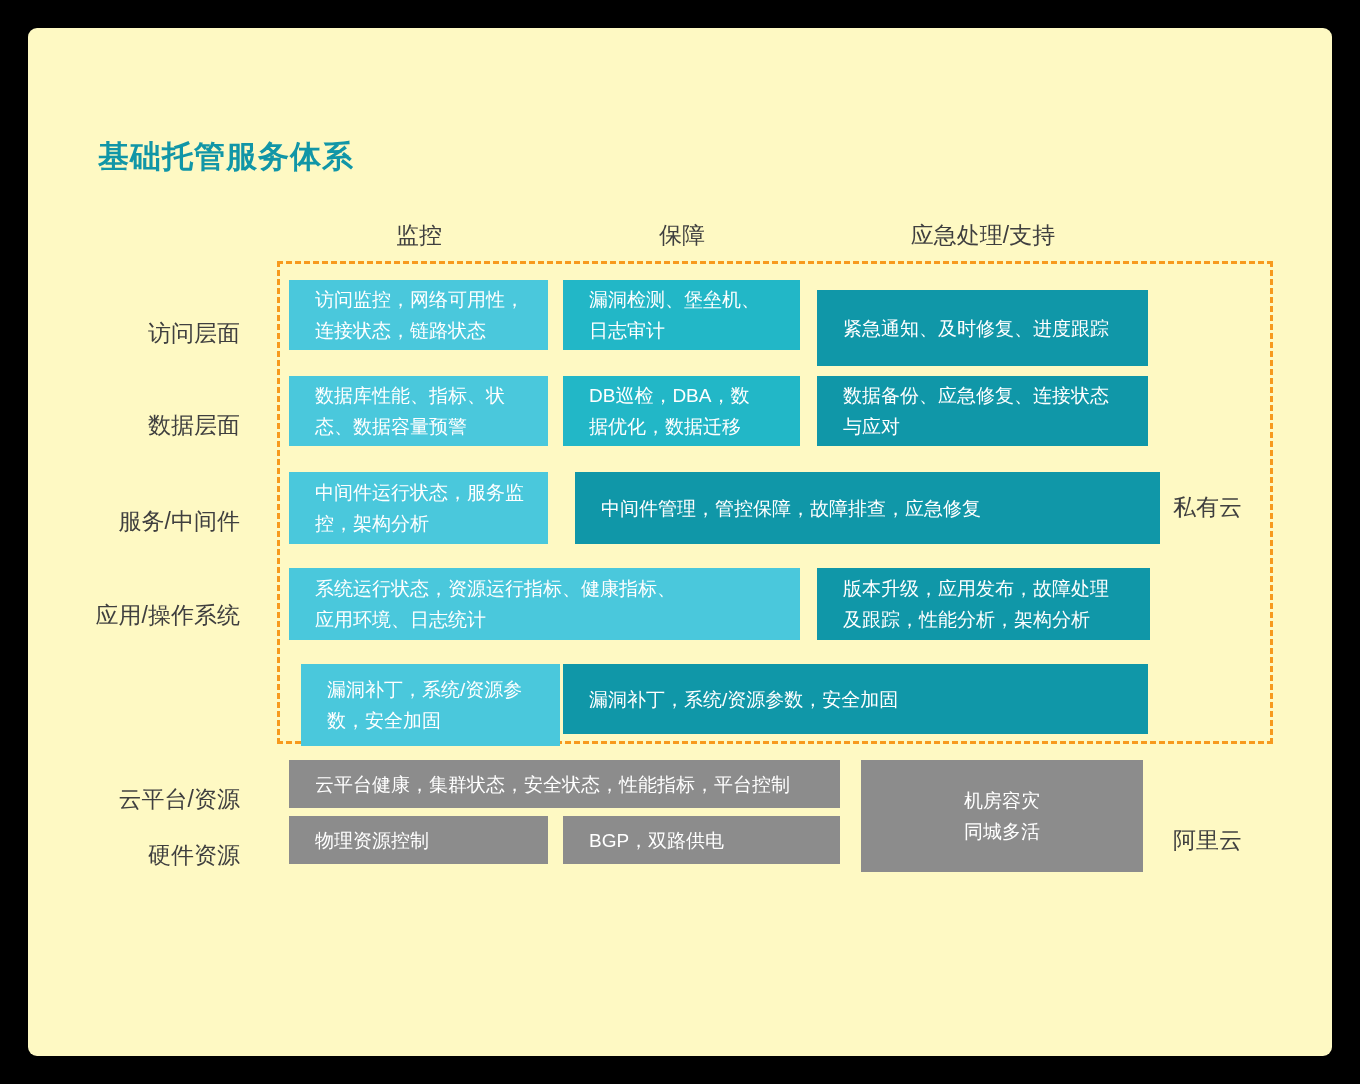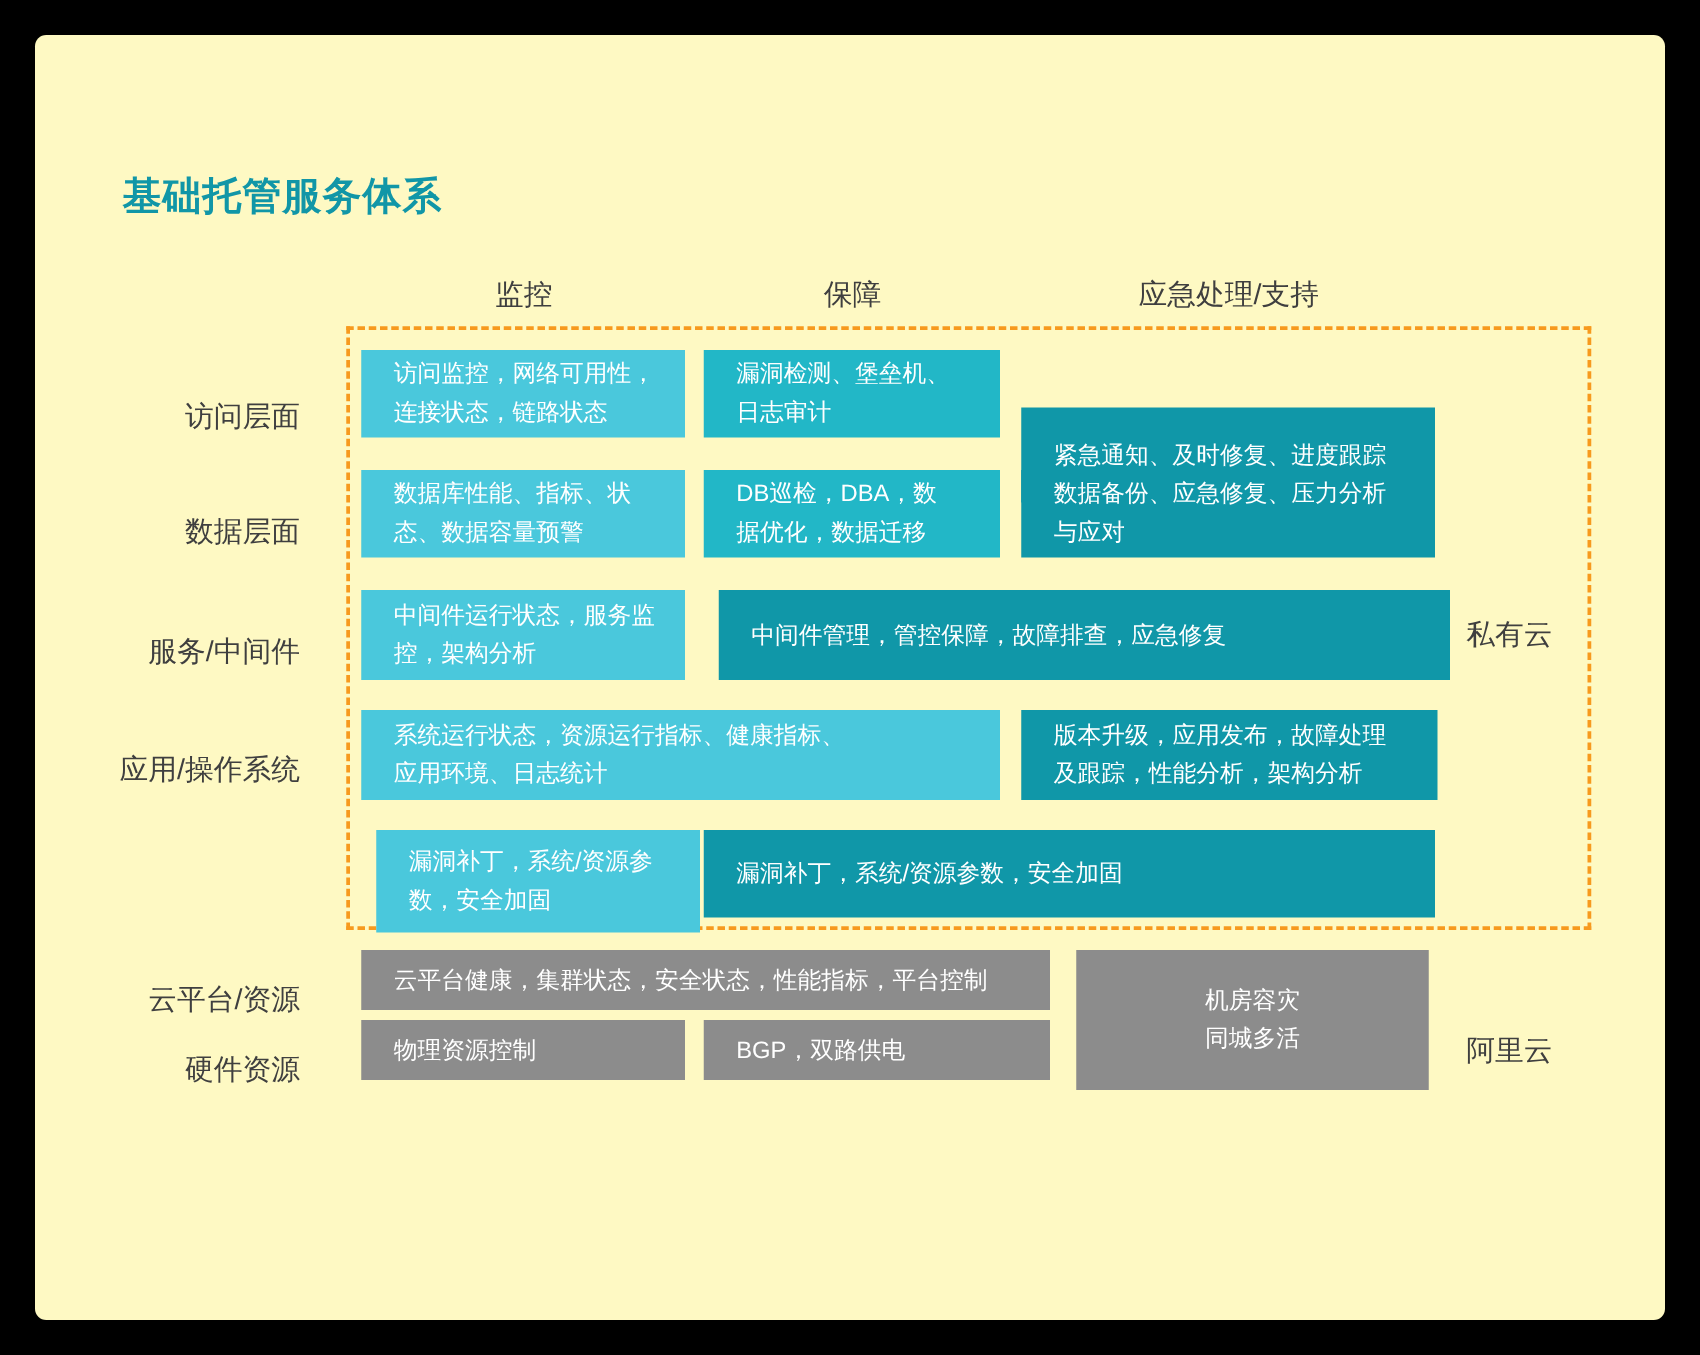--- a/index.html
+++ b/index.html
@@ -125,34 +125,34 @@
   <div class="row-label" style="top:812px">硬件资源</div>
 
   <div class="box c-light" style="left:261px; top:252px; width:259px; height:70px;">
     <span class="line">访问监控，网络可用性，</span>
     <span class="line">连接状态，链路状态</span>
   </div>
   <div class="box c-mid" style="left:535px; top:252px; width:237px; height:70px;">
     <span class="line">漏洞检测、堡垒机、</span>
     <span class="line">日志审计</span>
   </div>
-  <div class="box c-dark" style="left:789px; top:262px; width:331px; height:76px;margin-top:36px;">
+  <div class="box c-dark" style="left:789px; top:262px; width:331px; height:76px;">
     <span class="line">紧急通知、及时修复、进度跟踪</span>
   </div>
 
   <div class="box c-light" style="left:261px; top:348px; width:259px; height:70px;">
     <span class="line">数据库性能、指标、状</span>
     <span class="line">态、数据容量预警</span>
   </div>
   <div class="box c-mid" style="left:535px; top:348px; width:237px; height:70px;">
     <span class="line">DB巡检，DBA，数</span>
     <span class="line">据优化，数据迁移</span>
   </div>
   <div class="box c-dark" style="left:789px; top:348px; width:331px; height:70px;">
-    <span class="line">数据备份、应急修复、压力分析</span>
+    <span class="line">数据备份、应急修复、连接状态</span>
     <span class="line">与应对</span>
   </div>
 
   <div class="box c-light" style="left:261px; top:444px; width:259px; height:72px;">
     <span class="line">中间件运行状态，服务监</span>
     <span class="line">控，架构分析</span>
   </div>
   <div class="box c-dark" style="left:535px; top:444px; width:585px; height:72px;margin-left:12px;">
     <span class="line">中间件管理，管控保障，故障排查，应急修复</span>
   </div>

